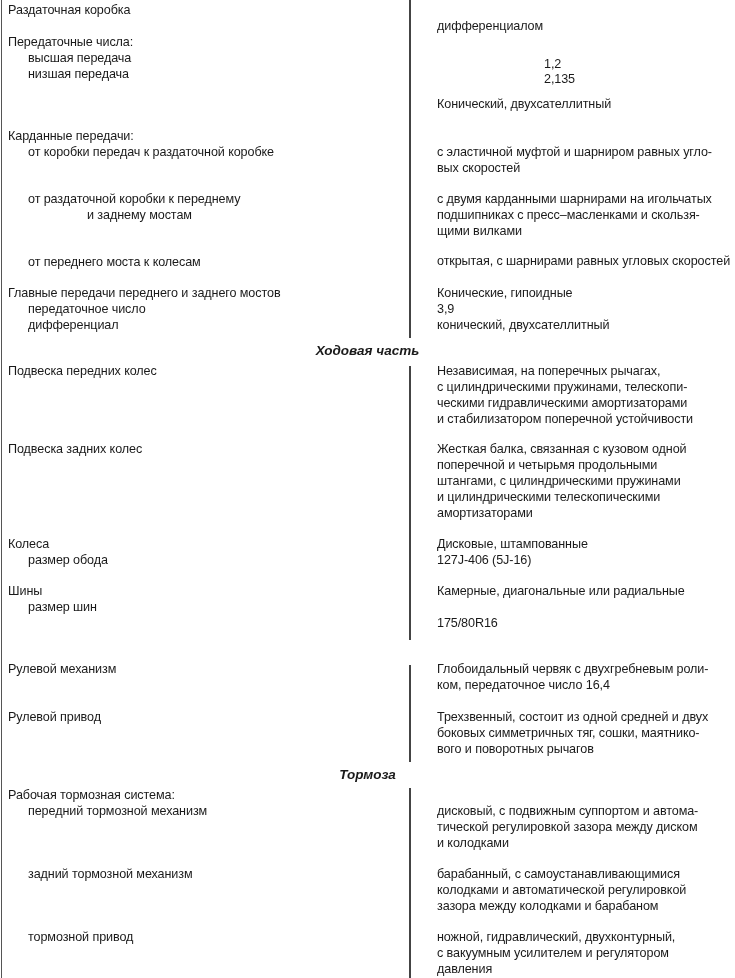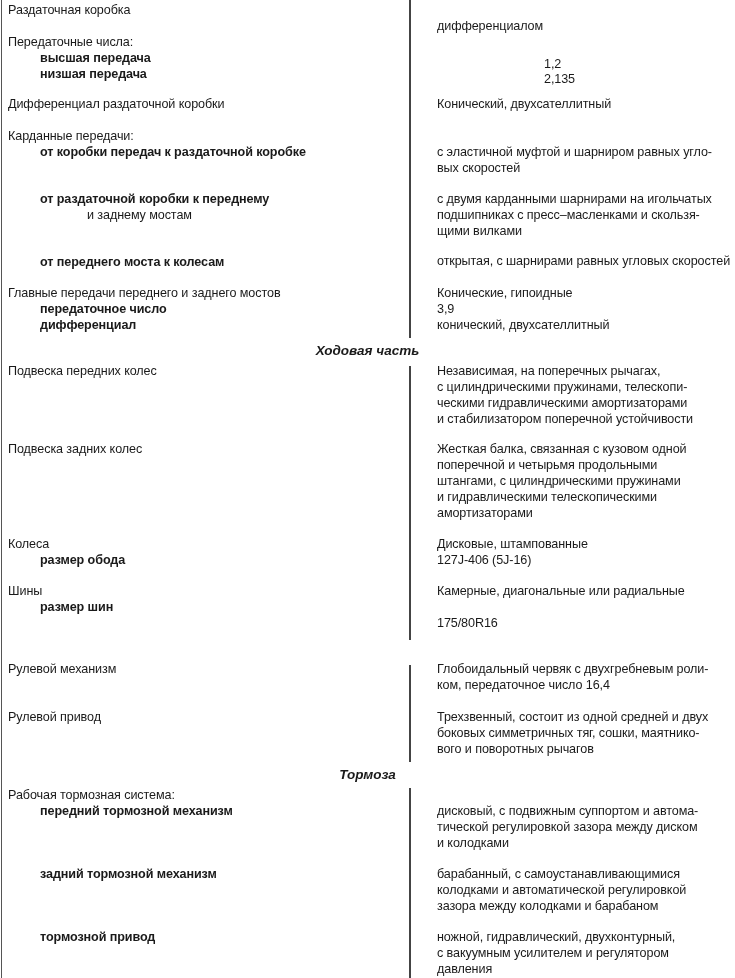--- a/index.html
+++ b/index.html
@@ -3,21 +3,21 @@
 <meta charset="utf-8">
 <style>
   html, body { margin: 0; padding: 0; background: #ffffff; }
   body { width: 735px; height: 978px; position: relative; overflow: hidden;
          font-family: "Liberation Sans", sans-serif; color: #1a1a1a; }
   .page { position: absolute; left: 0; top: 0; width: 735px; height: 978px; }
   .left-border { position: absolute; left: 1px; top: 0; width: 1px; height: 978px; background: #555; }
   .vrule { position: absolute; left: 409px; width: 2px; background: #444; }
   .t { position: absolute; font-size: 12.6px; line-height: 16px; white-space: nowrap; letter-spacing: -0.1px; }
   .l { left: 8px; }
-  .l1 { left: 40px; font-weight: bold; }
+  .l1 { left: 28px; }
   .l2 { left: 56px; padding-left: 31px; }
   .r { left: 437px; }
   .rc { left: 544px; }
   .section { position: absolute; left: 0; width: 735px; text-align: center; font-size: 13.5px;
              font-weight: bold; font-style: italic; line-height: 18px; }
 </style>
 </head>
 <body>
 
 <div class="page">
@@ -30,21 +30,20 @@
 
   <div class="t l" style="top:2px">Раздаточная коробка</div>
   <div class="t r" style="top:18px">дифференциалом</div>
 
   <div class="t l" style="top:34px">Передаточные числа:</div>
   <div class="t l1" style="top:50px">высшая передача</div>
   <div class="t rc" style="top:56px">1,2</div>
   <div class="t l1" style="top:66px">низшая передача</div>
   <div class="t rc" style="top:71px">2,135</div>
 
-  <div class="t l" style="top:96px">Дифференциал раздаточной коробки</div>
   <div class="t r" style="top:96px">Конический, двухсателлитный</div>
 
   <div class="t l" style="top:128px">Карданные передачи:</div>
   <div class="t l1" style="top:144px">от коробки передач к раздаточной коробке</div>
   <div class="t r" style="top:144px">с эластичной муфтой и шарниром равных угло-</div>
   <div class="t r" style="top:160px">вых скоростей</div>
 
   <div class="t l1" style="top:191px">от раздаточной коробки к переднему</div>
   <div class="t l2" style="top:207px">и заднему мостам</div>
   <div class="t r" style="top:191px">с двумя карданными шарнирами на игольчатых</div>
@@ -66,21 +65,21 @@
   <div class="t l" style="top:363px">Подвеска передних колес</div>
   <div class="t r" style="top:363px">Независимая, на поперечных рычагах,</div>
   <div class="t r" style="top:379px">с цилиндрическими пружинами, телескопи-</div>
   <div class="t r" style="top:395px">ческими гидравлическими амортизаторами</div>
   <div class="t r" style="top:411px">и стабилизатором поперечной устойчивости</div>
 
   <div class="t l" style="top:441px">Подвеска задних колес</div>
   <div class="t r" style="top:441px">Жесткая балка, связанная с кузовом одной</div>
   <div class="t r" style="top:457px">поперечной и четырьмя продольными</div>
   <div class="t r" style="top:473px">штангами, с цилиндрическими пружинами</div>
-  <div class="t r" style="top:489px">и гидравлическими телескопическими</div>
+  <div class="t r" style="top:489px">и цилиндрическими телескопическими</div>
   <div class="t r" style="top:505px">амортизаторами</div>
 
   <div class="t l" style="top:536px">Колеса</div>
   <div class="t r" style="top:536px">Дисковые, штампованные</div>
   <div class="t l1" style="top:552px">размер обода</div>
   <div class="t r" style="top:552px">127J-406 (5J-16)</div>
 
   <div class="t l" style="top:583px">Шины</div>
   <div class="t r" style="top:583px">Камерные, диагональные или радиальные</div>
   <div class="t l1" style="top:599px">размер шин</div>

